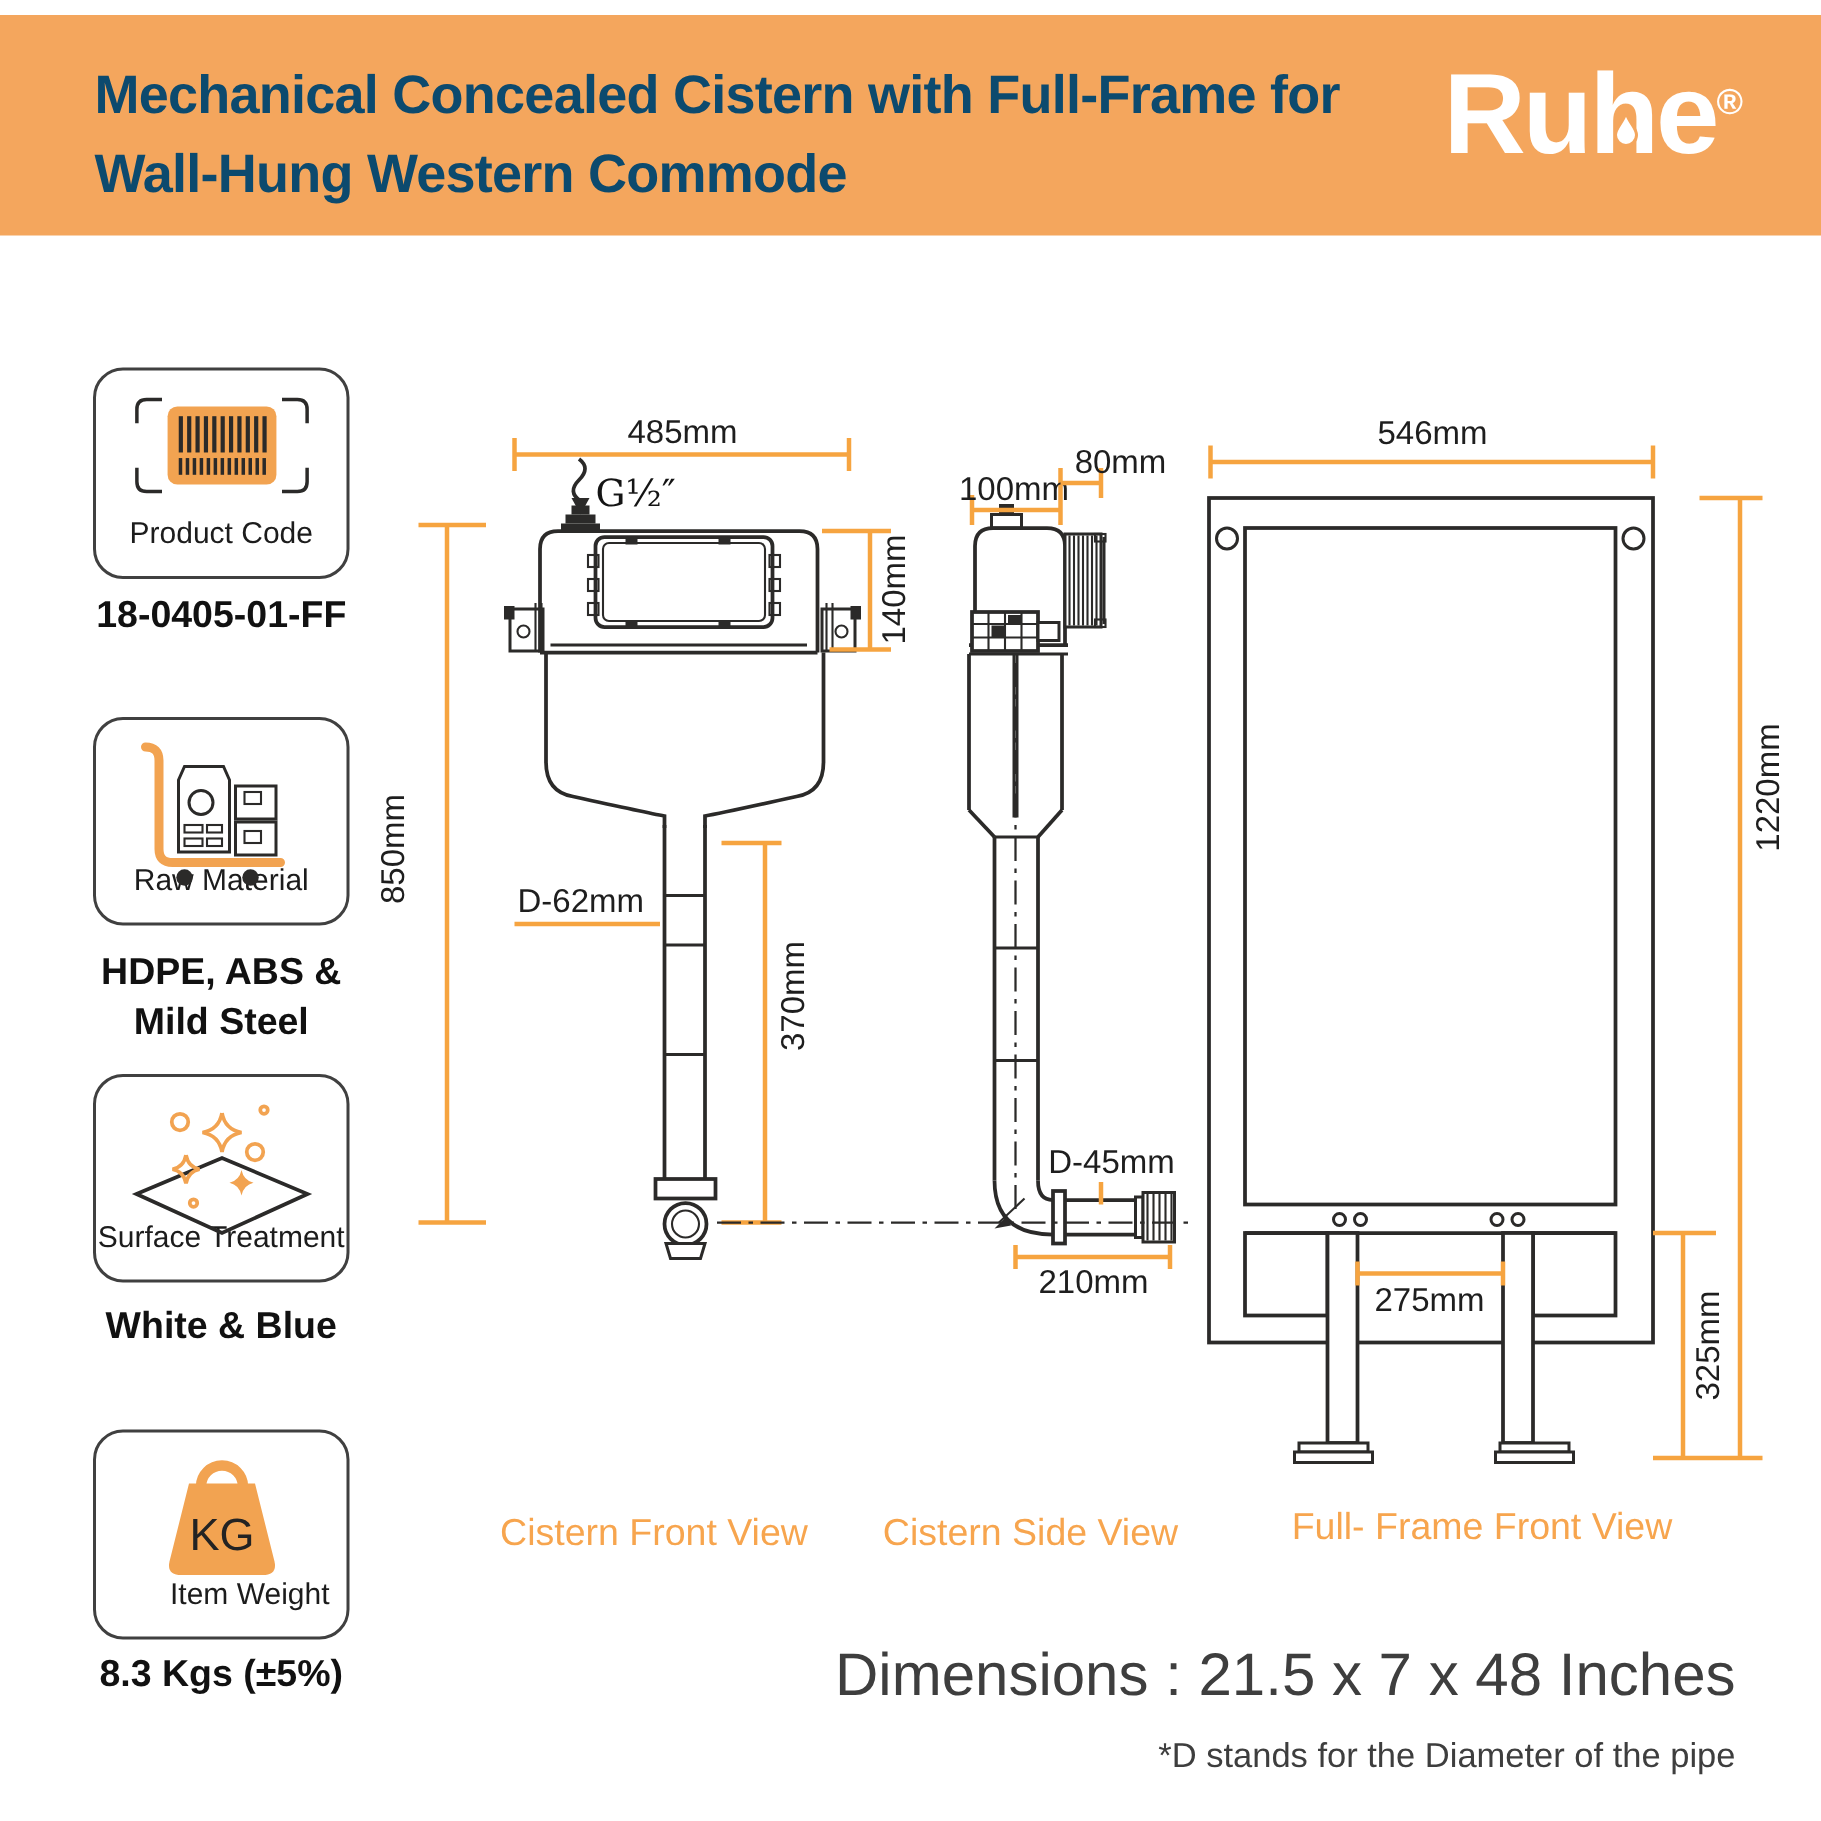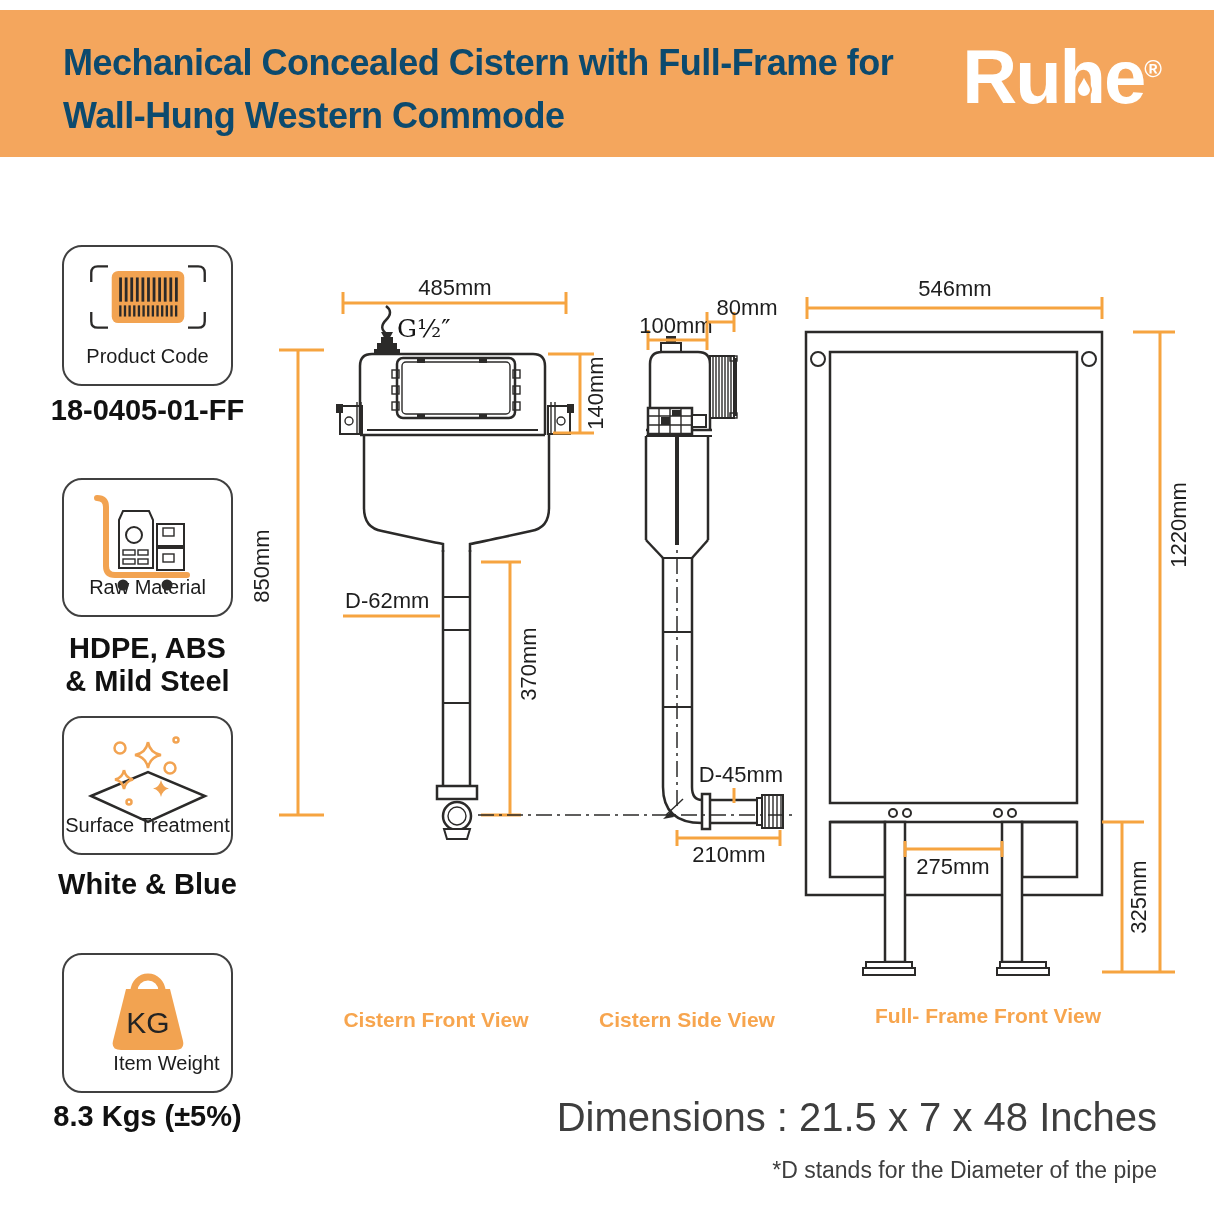--- a/index.html
+++ b/index.html
@@ -11,35 +11,35 @@
   .header{position:absolute;left:0;top:10px;width:1214px;height:147px;background:#F4A65D;}
   .title{position:absolute;left:63px;top:26px;color:#0c4a6e;font-weight:700;font-size:36px;line-height:53px;letter-spacing:-0.5px;}
   .brand{position:absolute;right:52px;top:14px;color:#ffffff;font-weight:700;font-size:76px;letter-spacing:-2px;line-height:90px;}
   .brand sup{font-size:24px;vertical-align:super;letter-spacing:0;}
   .brand .drop{position:absolute;left:114px;top:50px;}
   
   .card{position:absolute;left:62px;width:171px;border:2px solid #404040;border-radius:20px;
         box-sizing:border-box;display:flex;flex-direction:column;align-items:center;justify-content:flex-end;}
   .card .icon{position:absolute;top:10px;left:0;right:0;display:flex;justify-content:center;}
   .card .lbl{font-size:20px;color:#1c1c1c;padding-bottom:16px;white-space:nowrap;}
-  .cardval{position:absolute;left:40px;width:215px;text-align:center;font-weight:700;color:#111;font-size:29px;line-height:33px;}
+  .cardval{position:absolute;left:40px;width:215px;text-align:center;font-weight:700;color:#111;font-size:25px;line-height:33px;}
   .v2{left:62px;width:171px;}
   
   .draw{position:absolute;left:0;top:0;}
   .ln{stroke:#2B2A29;fill:none;stroke-width:2;}
   .ln3{stroke:#2B2A29;fill:none;stroke-width:2.5;}
   .thin{stroke:#2B2A29;fill:none;stroke-width:1.4;}
   .dk{fill:#2B2A29;stroke:none;}
   .fw{fill:#ffffff;}
   .dim{stroke:#F6A440;fill:none;stroke-width:3;}
   .cl{stroke:#2B2A29;fill:none;stroke-width:1.5;stroke-dasharray:16 5 3 5;}
   text.dt{font-family:"Liberation Sans",sans-serif;font-size:22px;fill:#1e1e1e;}
   text.gt{font-family:"DejaVu Serif",serif;font-size:25px;fill:#141414;}
   
-  .cap{position:absolute;text-align:center;color:#F7A54E;font-weight:700;font-size:21px;white-space:nowrap;}
+  .cap{position:absolute;text-align:center;color:#F7A54E;font-weight:400;font-size:25px;white-space:nowrap;}
   .footer{position:absolute;right:57px;top:1095px;text-align:right;color:#3E3E3E;}
   .footer .l1{font-size:40px;line-height:44px;}
   .footer .l2{font-size:23px;line-height:30px;margin-top:16px;}
 </style>
 </head>
 <body>
 
 <div class="header">
   <div class="title">
     <div>Mechanical Concealed Cistern with Full-Frame for</div>

